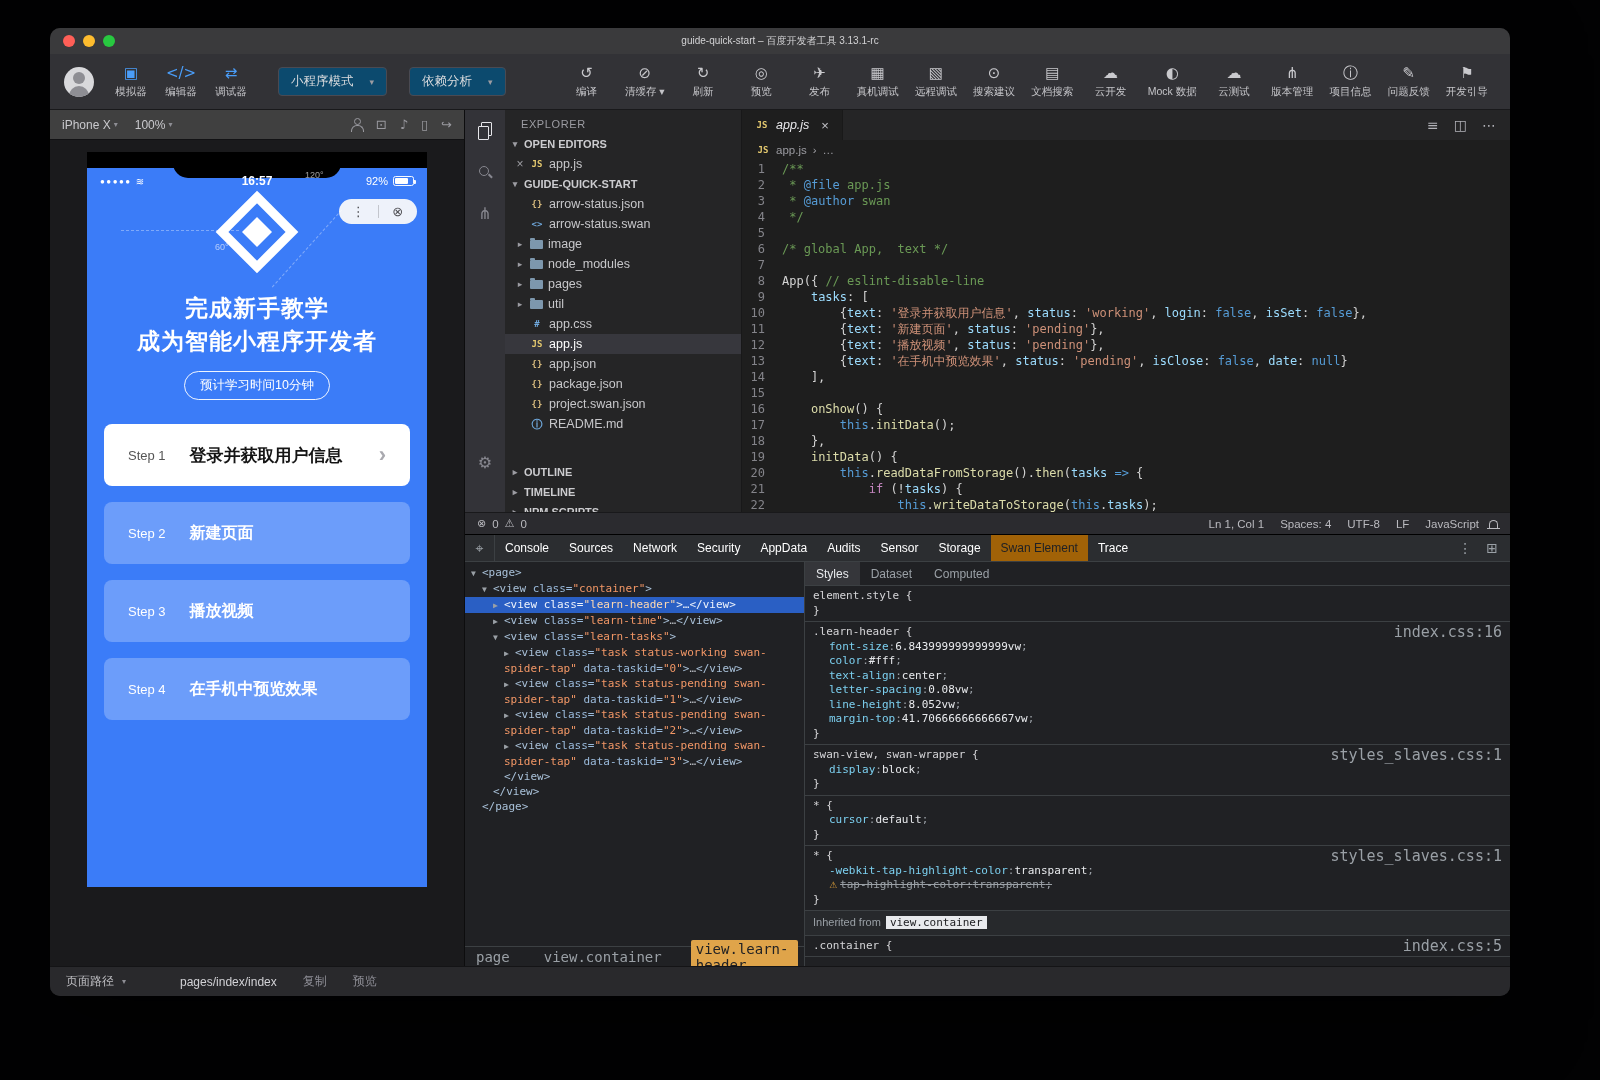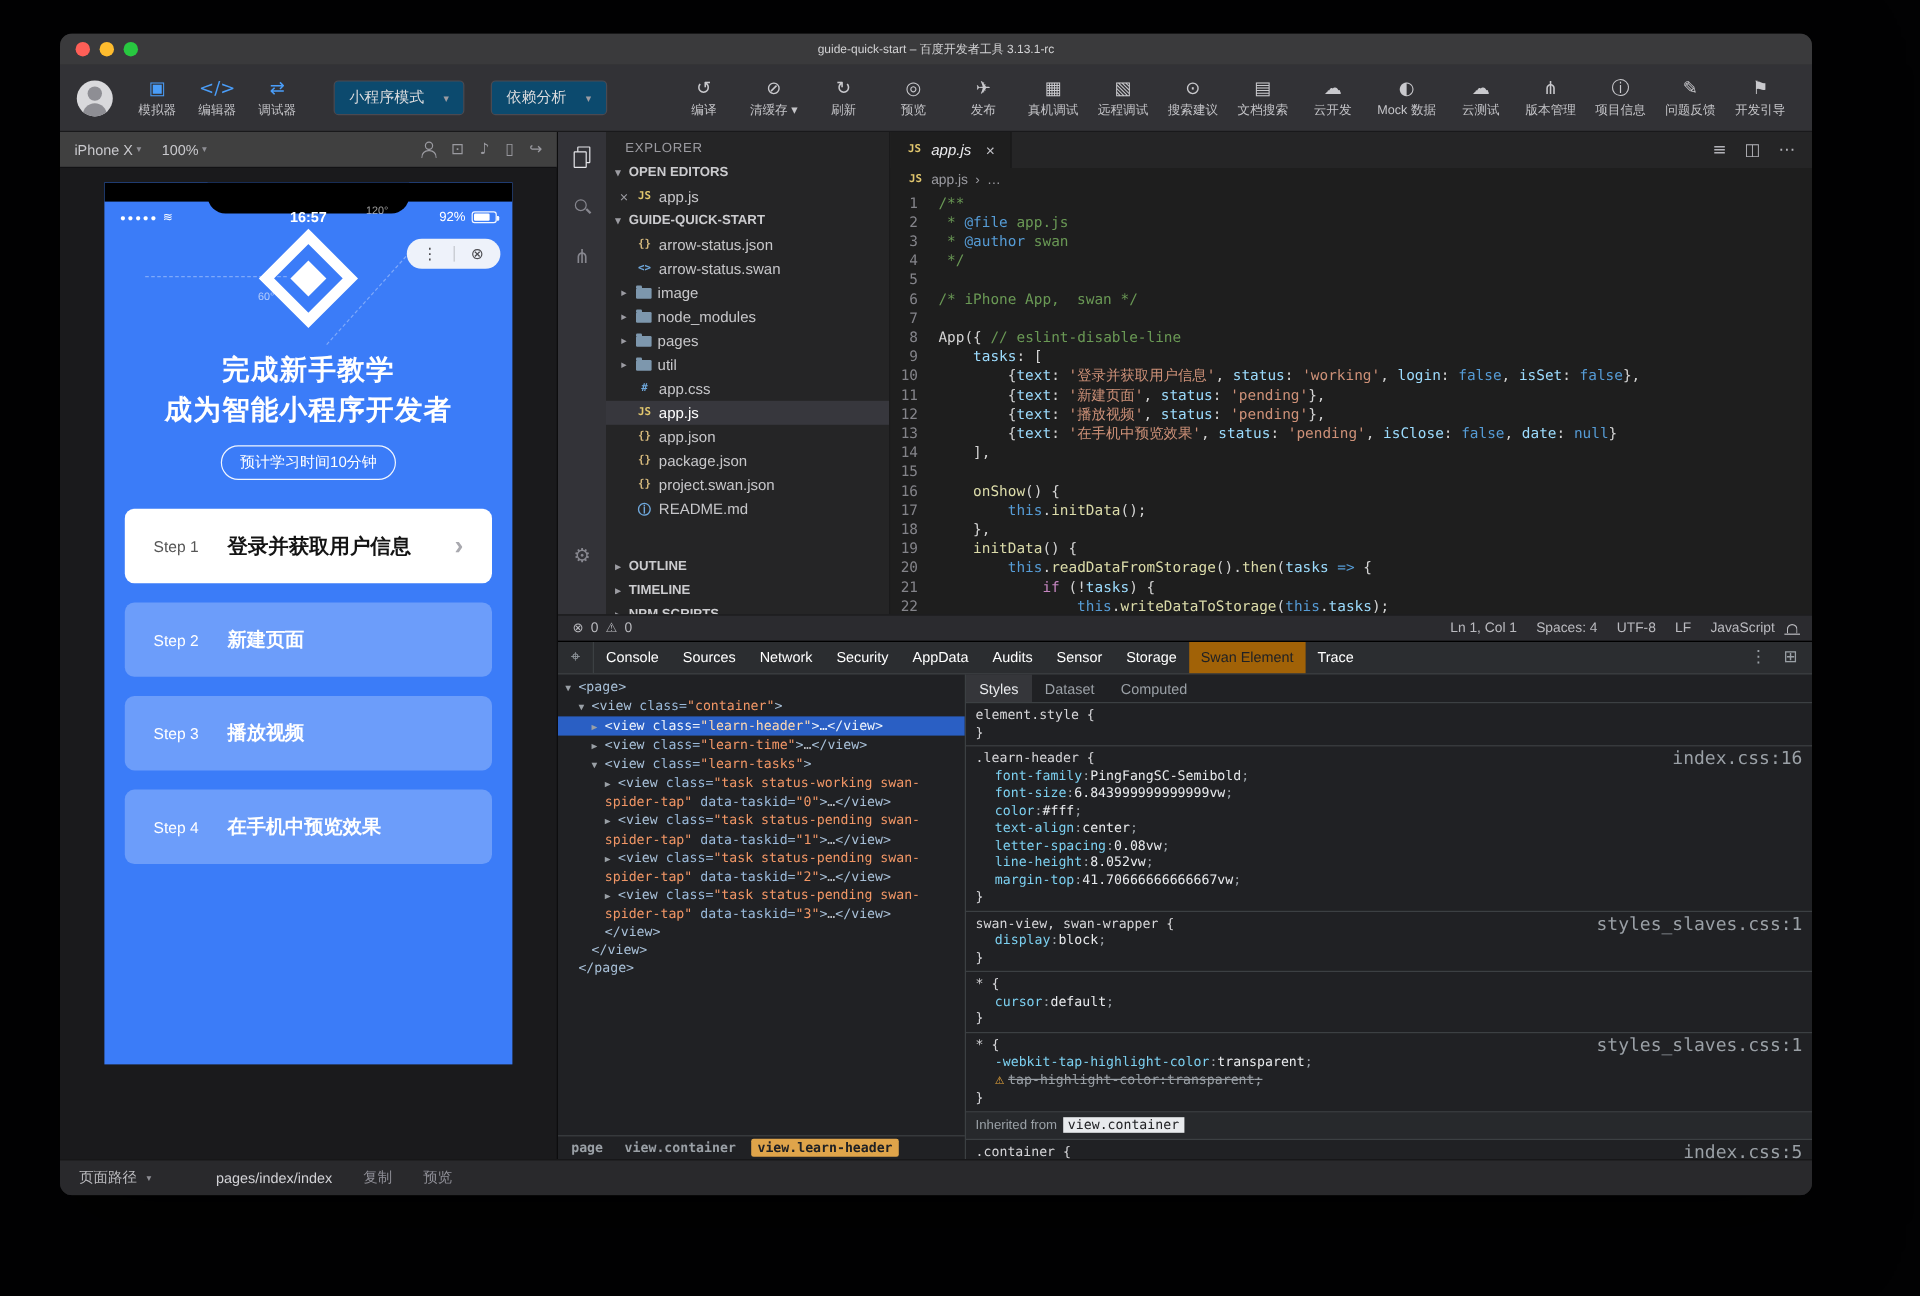--- a/index.html
+++ b/index.html
@@ -149,21 +149,21 @@
 
   .elements { width:340px; flex:none; display:flex; flex-direction:column; border-right:1px solid #3c4043; min-height:0; }
   .tree { flex:1; overflow:hidden; padding:3px 0; font-family:"DejaVu Sans Mono",monospace; font-size:11px; line-height:15px; }
   .dom-row { padding-right:4px; }
   .dom-row .arrow { display:inline-block; width:11px; color:#9aa0a6; font-size:8px; }
   .t{color:#a8c0d8;} .a{color:#9bbbdc;} .v{color:#f29766;} .e{color:#b9bdc3;}
   .dom-row.sel { background:#2a5fc4; }
   .dom-row.sel .t, .dom-row.sel .a, .dom-row.sel .e { color:#eef3fb; }
   .dom-row.sel .v { color:#ffd9b0; }
   .crumbs { height:20px; flex:none; border-top:1px solid #3c4043; display:flex; align-items:center;
-            padding:0 6px; gap:8px; font-size:11px; font-family:"DejaVu Sans Mono",monospace;font-weight:bold; }
+            padding:0 6px; gap:24px; font-size:14px; font-family:"DejaVu Sans Mono",monospace; }
   .crumb { padding:1px 5px; border-radius:2px; }
   .crumb.active { background:#dfa44a; color:#202124; }
 
   .styles-pane { flex:1; min-width:0; display:flex; flex-direction:column; }
   .sp-tabs { height:24px; flex:none; display:flex; align-items:stretch; border-bottom:1px solid #3c4043; font-size:12px; }
   .sp-tab { padding:0 11px; display:flex; align-items:center; color:#9aa0a6; }
   .sp-tab.active { background:#35363a; color:#e8eaed; }
   .sp-body { flex:1; overflow:hidden; font-family:"DejaVu Sans Mono",monospace; font-size:11px; line-height:14.5px; }
   .rule { border-bottom:1px solid #3c4043; padding:3px 8px; position:relative; }
   .rule-link { position:absolute; right:8px; top:3px; color:#9aa0a6; font-size:15px; }
@@ -487,21 +487,21 @@
             <span>app.js</span>
             <span>›</span>
             <span>…</span>
           </div>
           <div class="code">
               <div class="cl"><span class="ln">1</span><span class="lc"><span class="cm">/**</span></span></div>
               <div class="cl"><span class="ln">2</span><span class="lc"><span class="cm"> * </span><span class="kw">@file</span><span class="cm"> app.js</span></span></div>
               <div class="cl"><span class="ln">3</span><span class="lc"><span class="cm"> * </span><span class="kw">@author</span><span class="cm"> swan</span></span></div>
               <div class="cl"><span class="ln">4</span><span class="lc"><span class="cm"> */</span></span></div>
               <div class="cl"><span class="ln">5</span><span class="lc"></span></div>
-              <div class="cl"><span class="ln">6</span><span class="lc"><span class="cm">/* iPhone App,  swan */</span></span></div>
+              <div class="cl"><span class="ln">6</span><span class="lc"><span class="cm">/* global App,  text */</span></span></div>
               <div class="cl"><span class="ln">7</span><span class="lc"></span></div>
               <div class="cl"><span class="ln">8</span><span class="lc"><span class="pl">App</span><span class="pl">({ </span><span class="cm">// eslint-disable-line</span></span></div>
               <div class="cl"><span class="ln">9</span><span class="lc"><span class="pl">    </span><span class="prop">tasks</span><span class="pl">: [</span></span></div>
               <div class="cl"><span class="ln">10</span><span class="lc"><span class="pl">        {</span><span class="prop">text</span><span class="pl">: </span><span class="str">'登录并获取用户信息'</span><span class="pl">, </span><span class="prop">status</span><span class="pl">: </span><span class="str">'working'</span><span class="pl">, </span><span class="prop">login</span><span class="pl">: </span><span class="kw">false</span><span class="pl">, </span><span class="prop">isSet</span><span class="pl">: </span><span class="kw">false</span><span class="pl">},</span></span></div>
               <div class="cl"><span class="ln">11</span><span class="lc"><span class="pl">        {</span><span class="prop">text</span><span class="pl">: </span><span class="str">'新建页面'</span><span class="pl">, </span><span class="prop">status</span><span class="pl">: </span><span class="str">'pending'</span><span class="pl">},</span></span></div>
               <div class="cl"><span class="ln">12</span><span class="lc"><span class="pl">        {</span><span class="prop">text</span><span class="pl">: </span><span class="str">'播放视频'</span><span class="pl">, </span><span class="prop">status</span><span class="pl">: </span><span class="str">'pending'</span><span class="pl">},</span></span></div>
               <div class="cl"><span class="ln">13</span><span class="lc"><span class="pl">        {</span><span class="prop">text</span><span class="pl">: </span><span class="str">'在手机中预览效果'</span><span class="pl">, </span><span class="prop">status</span><span class="pl">: </span><span class="str">'pending'</span><span class="pl">, </span><span class="prop">isClose</span><span class="pl">: </span><span class="kw">false</span><span class="pl">, </span><span class="prop">date</span><span class="pl">: </span><span class="kw">null</span><span class="pl">}</span></span></div>
               <div class="cl"><span class="ln">14</span><span class="lc"><span class="pl">    ],</span></span></div>
               <div class="cl"><span class="ln">15</span><span class="lc"></span></div>
               <div class="cl"><span class="ln">16</span><span class="lc"><span class="pl">    </span><span class="fn">onShow</span><span class="pl">() {</span></span></div>
@@ -579,21 +579,20 @@
               <span class="sp-tab">Computed</span>
             </div>
             <div class="sp-body">
                 <div class="rule">
                   <div class="sel-line">element.style {</div>
                   <div class="sel-line">}</div>
                 </div>
                 <div class="rule">
                   <div class="sel-line">.learn-header {</div>
                   <span class="rule-link">index.css:16</span>
-                  <div class="prop-line"><span class="pn">font-family</span><span class="pc">:</span><span class="pv">PingFangSC-Semibold</span><span class="pc">;</span></div>
                   <div class="prop-line"><span class="pn">font-size</span><span class="pc">:</span><span class="pv">6.843999999999999vw</span><span class="pc">;</span></div>
                   <div class="prop-line"><span class="pn">color</span><span class="pc">:</span><span class="pv">#fff</span><span class="pc">;</span></div>
                   <div class="prop-line"><span class="pn">text-align</span><span class="pc">:</span><span class="pv">center</span><span class="pc">;</span></div>
                   <div class="prop-line"><span class="pn">letter-spacing</span><span class="pc">:</span><span class="pv">0.08vw</span><span class="pc">;</span></div>
                   <div class="prop-line"><span class="pn">line-height</span><span class="pc">:</span><span class="pv">8.052vw</span><span class="pc">;</span></div>
                   <div class="prop-line"><span class="pn">margin-top</span><span class="pc">:</span><span class="pv">41.70666666666667vw</span><span class="pc">;</span></div>
                   <div class="sel-line">}</div>
                 </div>
                 <div class="rule">
                   <div class="sel-line">swan-view, swan-wrapper {</div>

